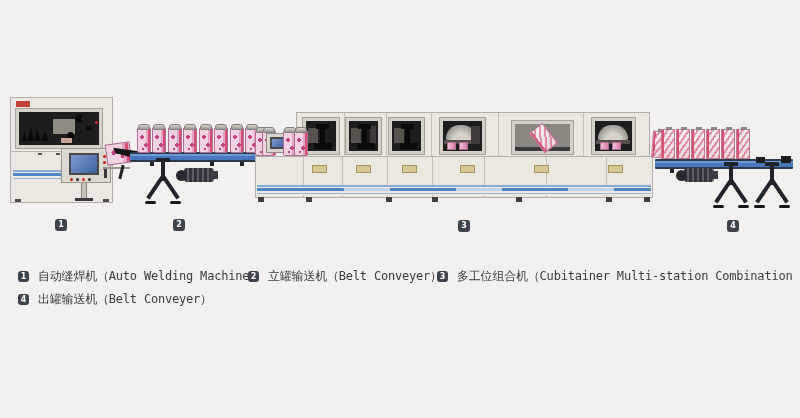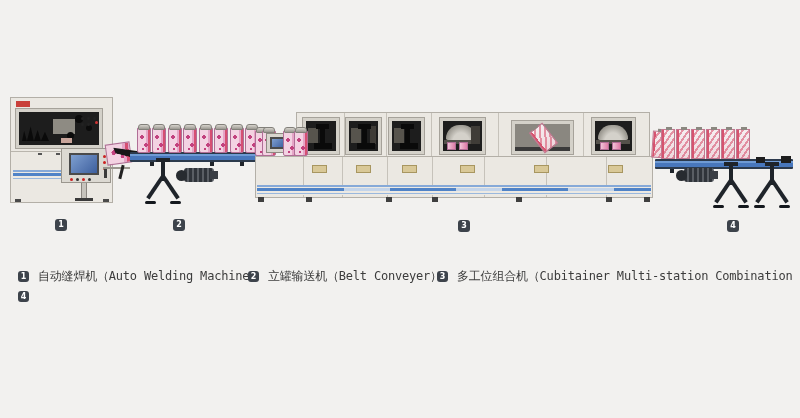--- a/index.html
+++ b/index.html
@@ -257,15 +257,16 @@
   <div class="legend-item" style="left:248px;top:268px;">
     <div class="badge">2</div>
     <div class="legend-label">立罐输送机（Belt Conveyer）</div>
   </div>
   <div class="legend-item" style="left:437px;top:268px;">
     <div class="badge">3</div>
     <div class="legend-label">多工位组合机（Cubitainer Multi-station Combination Machine）</div>
   </div>
   <div class="legend-item" style="left:18px;top:291px;">
     <div class="badge">4</div>
+    <div class="legend-label">出罐输送机（Belt Conveyer）</div>
   </div>
 
 </div>
 
 </body></html>

